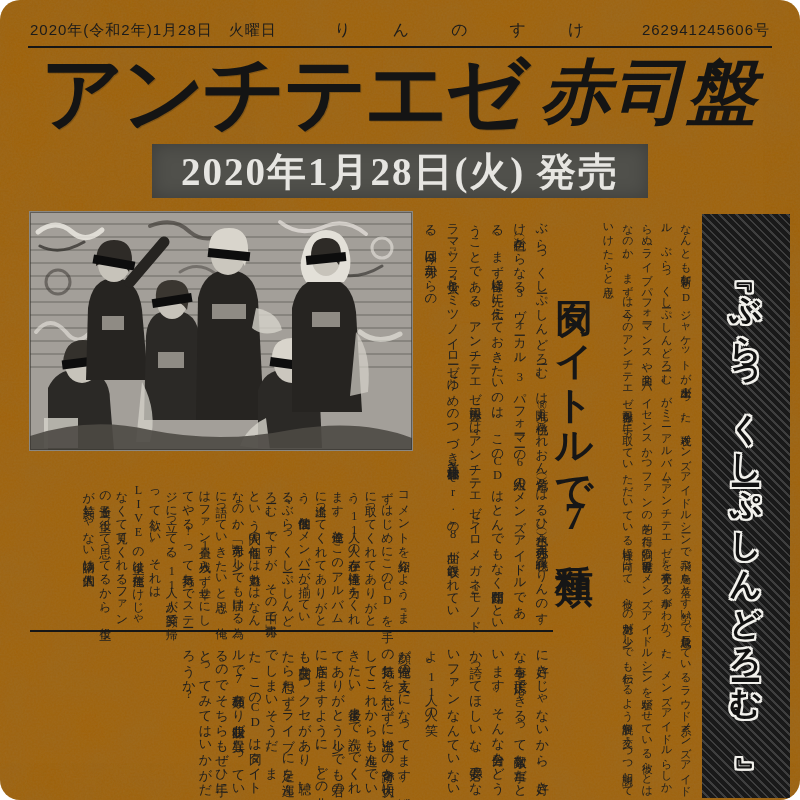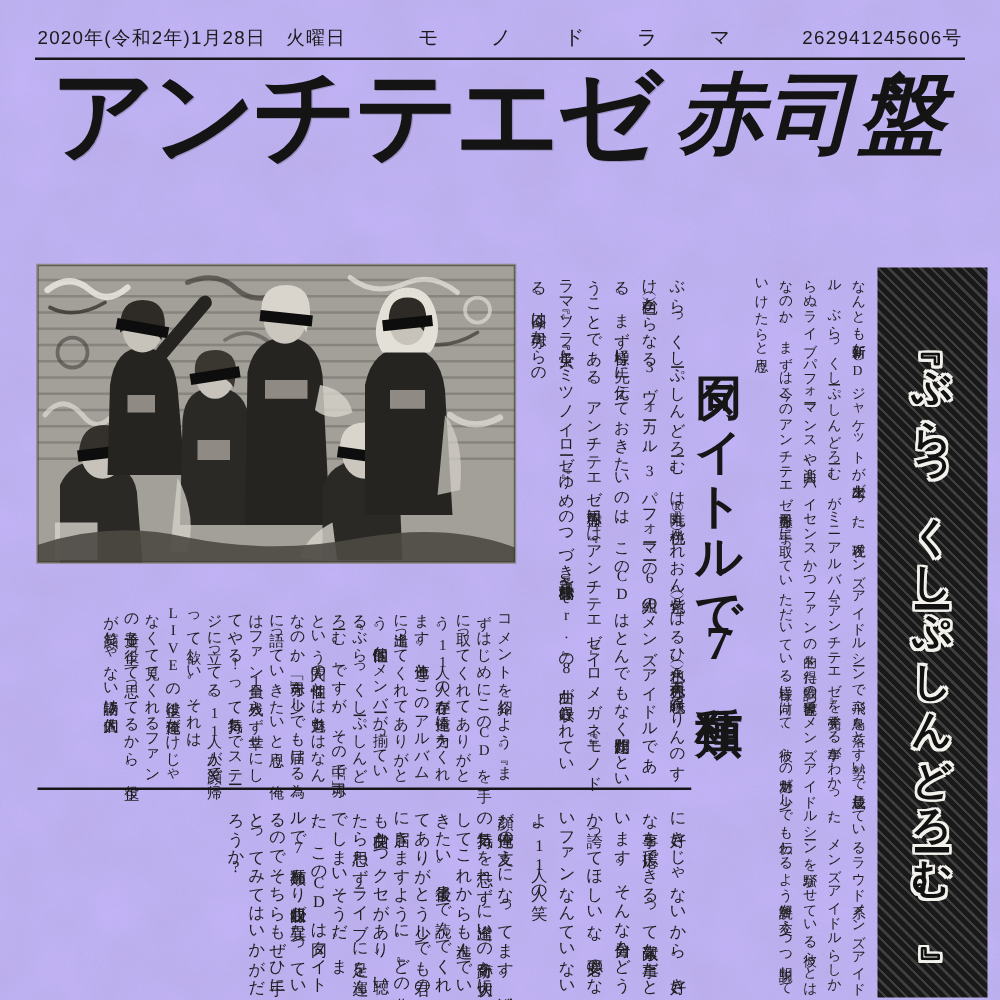--- a/index.html
+++ b/index.html
@@ -1,22 +1,23 @@
 <!DOCTYPE html>
 <html lang="ja"><head>
 <meta charset="utf-8">
 <style>
   html,body{margin:0;padding:0;}
   .page{
     position:relative;
     width:800px;height:800px;
-    background-color:#c4b5fd;
+    background-color:#a16207;
     overflow:hidden;
     font-family:"Liberation Serif","DejaVu Serif",serif;
     color:#1b1b1b;
+    border-radius:20px;
   }
   .texture{position:absolute;inset:0;z-index:0;pointer-events:none;}
   .layer{position:absolute;z-index:2;}
 
   
   .masthead{top:20px;left:30px;width:740px;display:flex;justify-content:space-between;align-items:baseline;
     font-family:"Liberation Sans","DejaVu Sans",sans-serif;font-size:15px;letter-spacing:1px;}
   .masthead .paper-name{letter-spacing:42px;text-indent:42px;font-size:16px;}
   .top-rule{top:46px;left:28px;width:744px;height:2px;background:#161616;}
 
@@ -70,28 +71,31 @@
     <filter id="mottle">
         <feTurbulence type="fractalNoise" baseFrequency="0.02" numOctaves="3" seed="11"></feTurbulence>
       <feColorMatrix type="matrix" values="0 0 0 0 0.2  0 0 0 0 0.2  0 0 0 0 0.19  0 0 0 0.35 0"></feColorMatrix>
       </filter>
     <rect width="800" height="800" filter="url(#mottle)" opacity="0.35"></rect>
     <rect width="800" height="800" filter="url(#grain)" opacity="0.22"></rect>
   </svg>
 
   <div class="layer masthead">
     <span>2020年(令和2年)1月28日　火曜日</span>
-    <span class="paper-name">モノドラマ</span>
+    <span class="paper-name">りんのすけ</span>
     <span>262941245606号</span>
   </div>
   <div class="layer top-rule"></div>
 
   <div class="layer title-row">
     <span class="title-main">アンチテエゼ</span>
     <span class="title-sub">赤司盤</span>
+  </div>
+  <div class="layer release-banner">
+    <span>2020年1月28日(火) 発売</span>
   </div>
 
   <div class="layer side-banner">
     <span class="txt v">『ぶらっくしーぷしんどろーむ。』</span>
   </div>
 
   <div class="layer lead v">なんとも斬新なCDジャケットが出来上がった。現在メンズアイドルシーンで飛ぶ鳥を落とす勢いで急成長しているラウド系メンズアイドル、ぶらっくしーぷしんどろーむ。がミニアルバム『アンチテエゼ』を発売する事がわかった。メンズアイドルらしからぬライブパフォーマンスや楽曲、ハイセンスかつファンの的を得た歌詞の世界観でメンズアイドルシーンを騒がせている彼らとは何者なのか。まずは今このアンチテエゼ赤司盤を手に取っていただいている皆様に向けて、彼らの魅力が少しでも伝わるよう解説を交えつつ説明していけたらと思う。</div>
 
   <div class="layer subhead">
     <span class="v">同タイトルで7種類</span>

